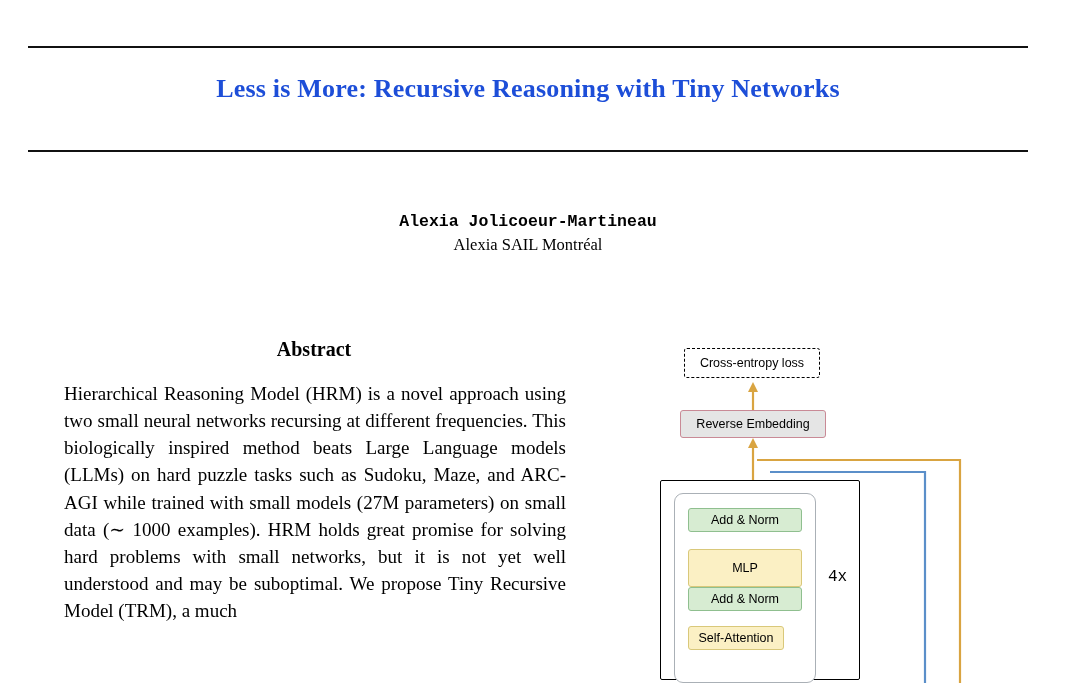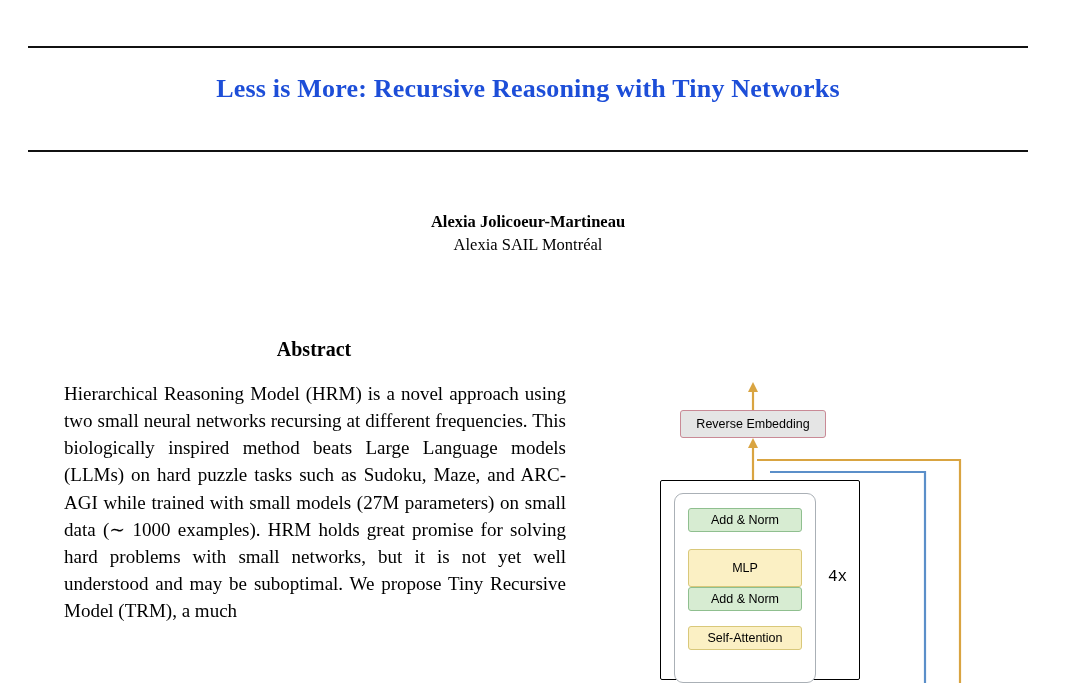--- a/index.html
+++ b/index.html
@@ -49,21 +49,21 @@
   
   .authors {
     position: absolute;
     left: 28px;
     top: 210px;
     width: 1000px;
     text-align: center;
     line-height: 1.42;
     font-size: 16.5px;
   }
-  .author-name { font-weight: bold; }
+  .author-name { font-weight: bold; font-family: Liberation Mono, monospace; }
   .author-affil { }
   .author-email { }
 
   
   .abstract-head {
     position: absolute;
     left: 64px;
     top: 338px;
     width: 500px;
     text-align: center;
@@ -141,21 +141,21 @@
     background: #fbf0c4;
   }
   .b-addnorm2 {
     left: 88px; top: 257px;
     width: 114px; height: 24px;
     border: 1px solid #8fbf8f;
     background: #d7ecd2;
   }
   .b-selfattn {
     left: 88px; top: 296px;
-    width: 114px; height: 24px;
+    width: 96px; height: 24px;
     border: 1px solid #d9c87a;
     background: #fbf0c4;
   }
   .rep-label {
     left: 228px; top: 234px;
     width: 40px; height: 26px;
     font-family: Liberation Mono, monospace;
     font-size: 16px;
     justify-content: flex-start;
   }
@@ -206,20 +206,21 @@
         <path d="M145 257 L145 245" stroke="#000" stroke-width="1.8" fill="none"></path>
         <path d="M145 240 l-4.5 9 l9 0 z" fill="#000"></path>
         <path d="M145 219 L145 206" stroke="#000" stroke-width="1.8" fill="none"></path>
         <path d="M145 201 l-4.5 9 l9 0 z" fill="#000"></path>
 
         <path d="M145 353 L145 334" stroke="#000" stroke-width="1.8" fill="none"></path>
         <path d="M145 329 l-4.5 9 l9 0 z" fill="#000"></path>
       </svg>
     </div>
 
+    <div class="fig-box loss-box">Cross-entropy loss</div>
 
     <div class="fig-box reverse-emb">Reverse Embedding</div>
 
     <div class="fig-box enc-outer"></div>
 
     <div class="fig-box enc-inner"></div>
 
     <div class="fig-box b-addnorm1">Add &amp; Norm</div>
 
     <div class="fig-box b-mlp">MLP</div>

